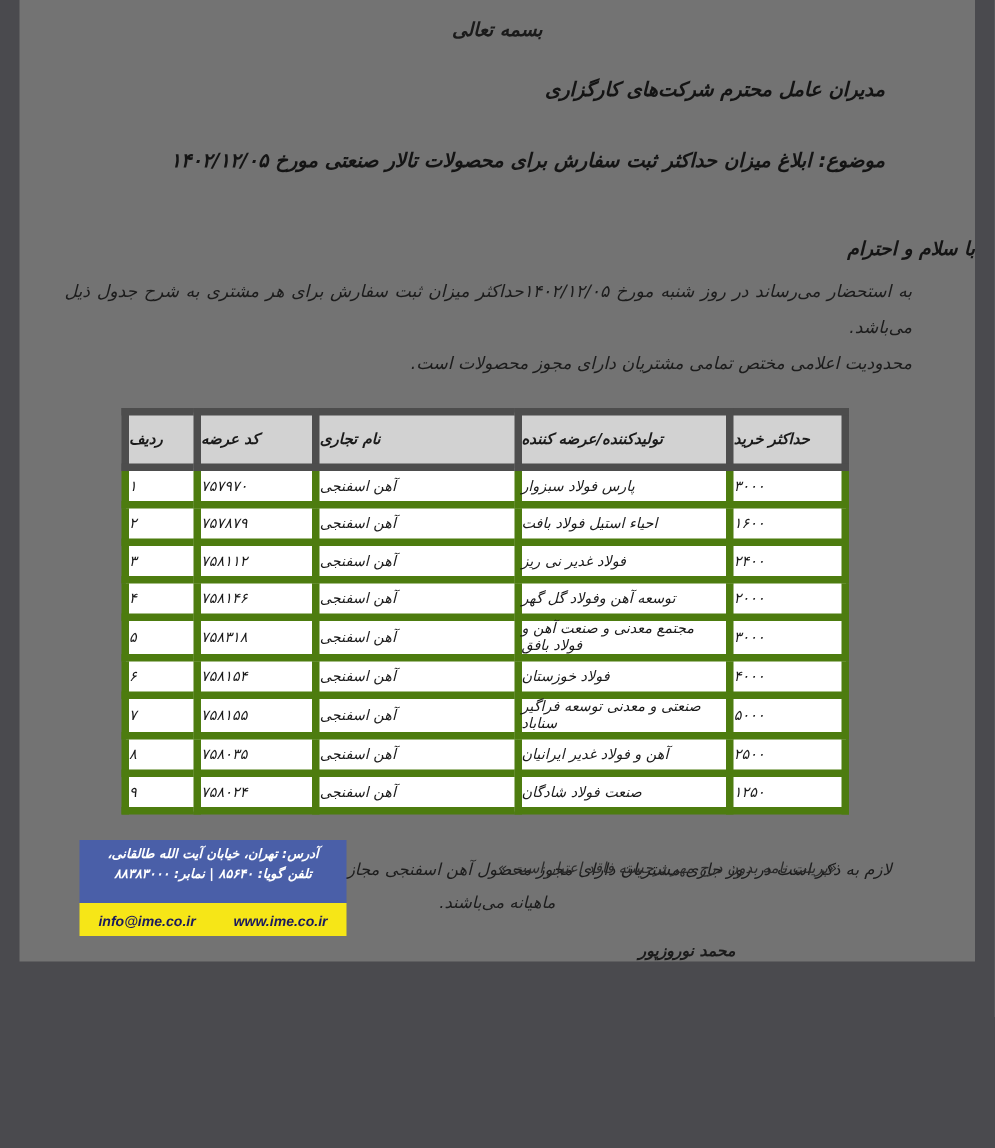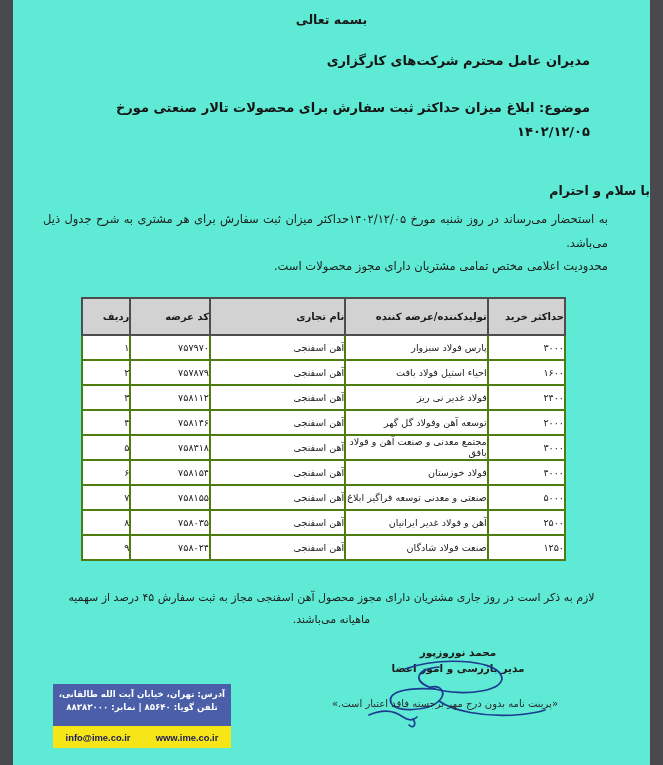--- a/index.html
+++ b/index.html
@@ -16,23 +16,24 @@
 
   
   #viewer {
     position: relative;
     width: 663px; height: 765px;
     background: #4a4a4e;
   }
   #page {
     position: absolute;
     left: 13px; top: 0;
-    width: 637px; height: 765px;
-    background: #5eead4;
+    width: 637px; height: 641px;
+    background: #737373;
     overflow: hidden;
+    font-style: italic;
   }
 
   
   .doc {
     position: relative;
     width: 100%; height: 100%;
     padding: 0;
     direction: rtl;
     text-align: right;
     color: #111;
@@ -93,22 +94,22 @@
     padding-right: 84px;
   }
   table.offers {
     width: 100%;
     border-collapse: collapse;
     table-layout: fixed;
     direction: rtl;
   }
   table.offers th,
   table.offers td {
-    border: 2px solid #4d7c0f;
-    text-align: right;
+    border: 5px solid #4d7c0f;
+    text-align: left;
     vertical-align: middle;
     font-size: 9.6px;
     color: #1b1b1b;
     padding: 0;
   }
   table.offers thead th {
     background: #d2d2d2;
     font-weight: 700;
     height: 37px;
     font-size: 10px;
@@ -295,21 +296,21 @@
               </tr>
               <tr>
                 <td>۴۰۰۰</td>
                 <td>فولاد خوزستان</td>
                 <td>آهن اسفنجی</td>
                 <td>۷۵۸۱۵۴</td>
                 <td>۶</td>
               </tr>
               <tr>
                 <td>۵۰۰۰</td>
-                <td>صنعتی و معدنی توسعه فراگیر ابلاغ</td>
+                <td>صنعتی و معدنی توسعه فراگیر سناباد</td>
                 <td>آهن اسفنجی</td>
                 <td>۷۵۸۱۵۵</td>
                 <td>۷</td>
               </tr>
               <tr>
                 <td>۲۵۰۰</td>
                 <td>آهن و فولاد غدیر ایرانیان</td>
                 <td>آهن اسفنجی</td>
                 <td>۷۵۸۰۳۵</td>
                 <td>۸</td>

